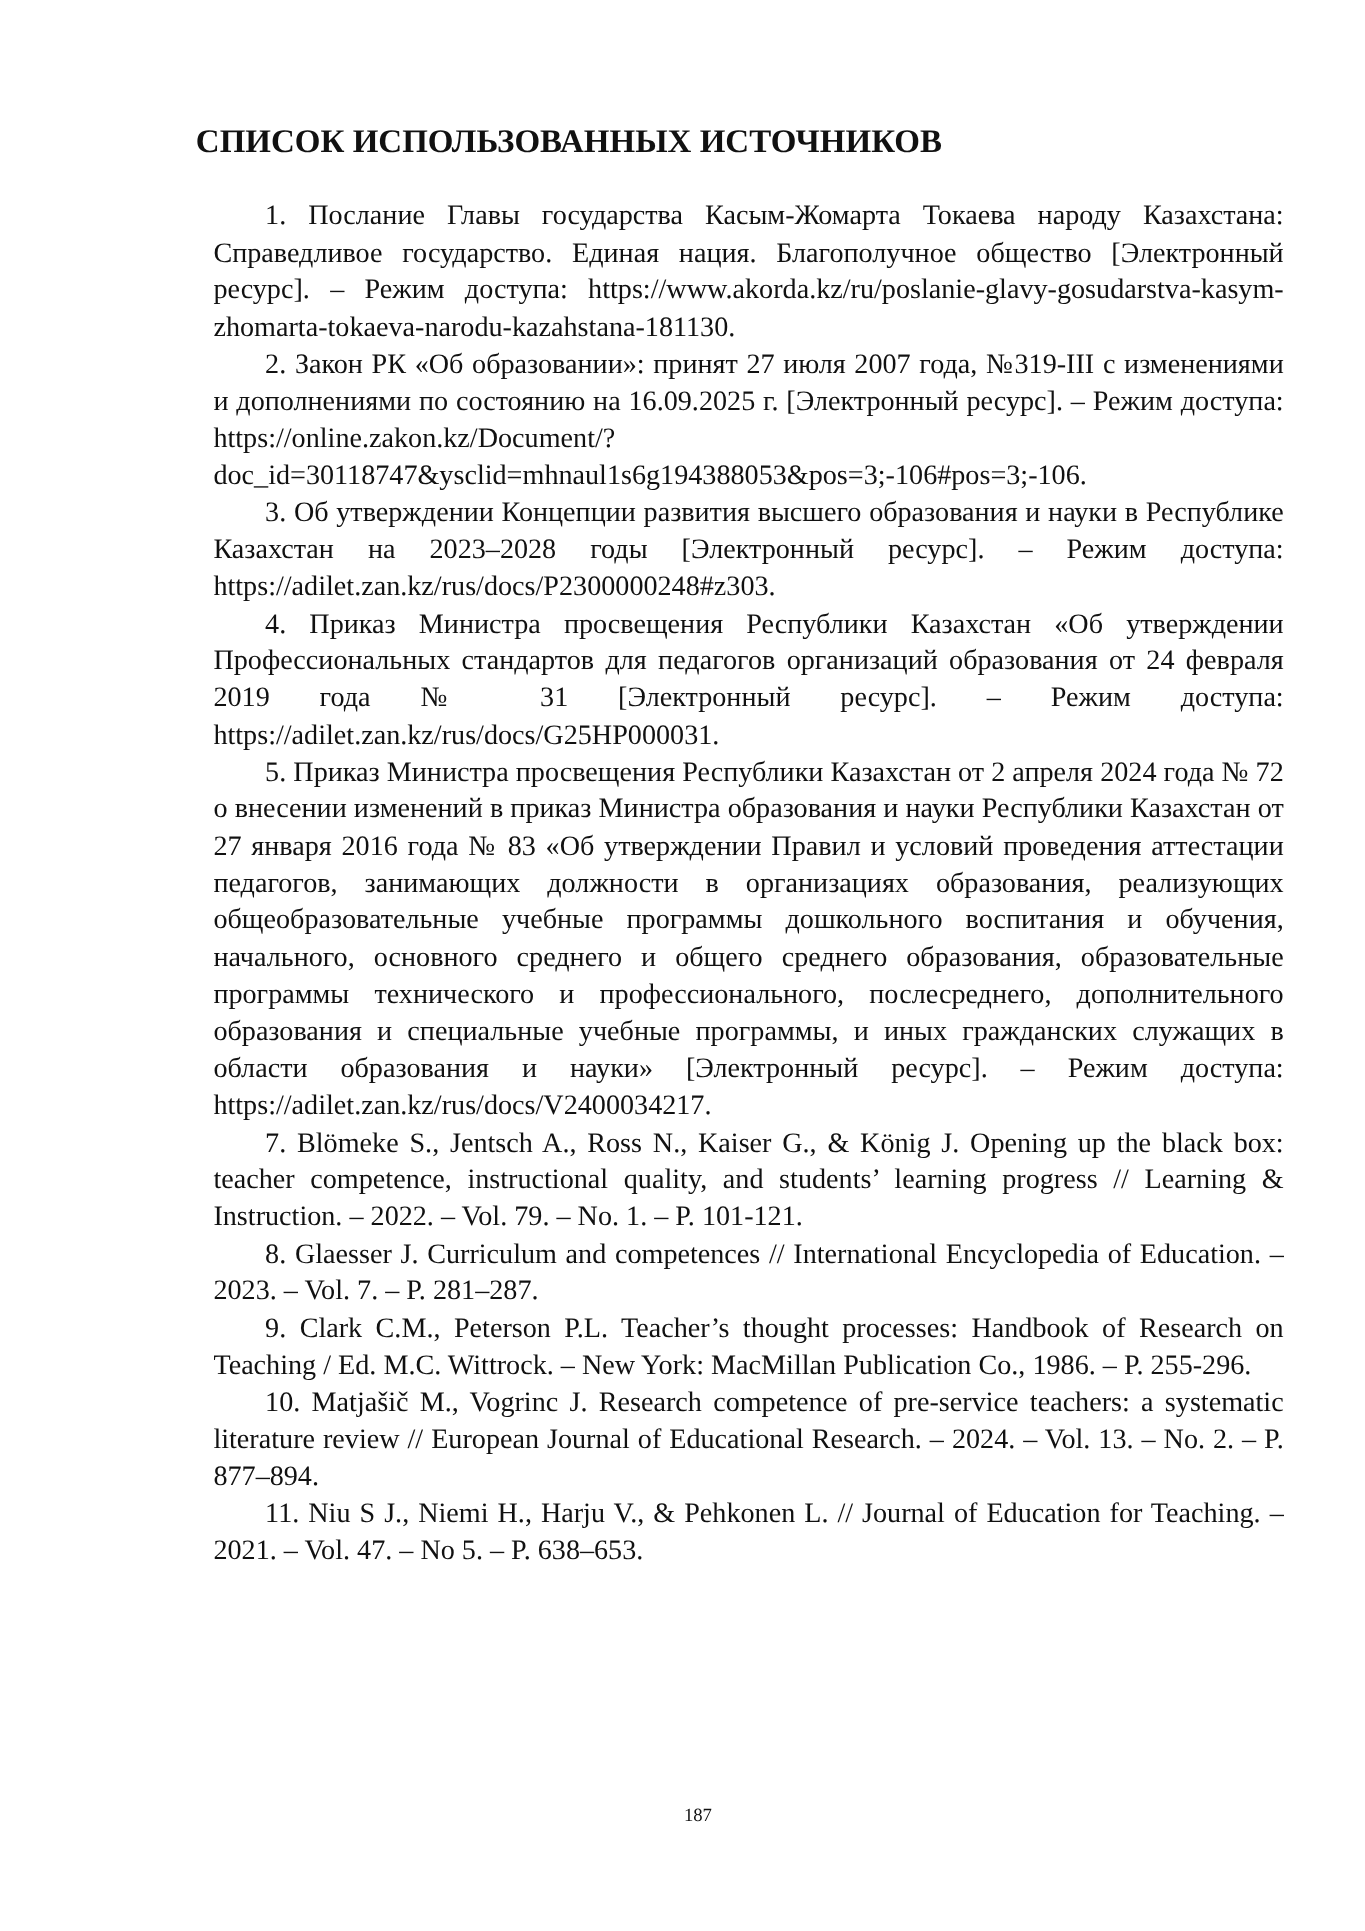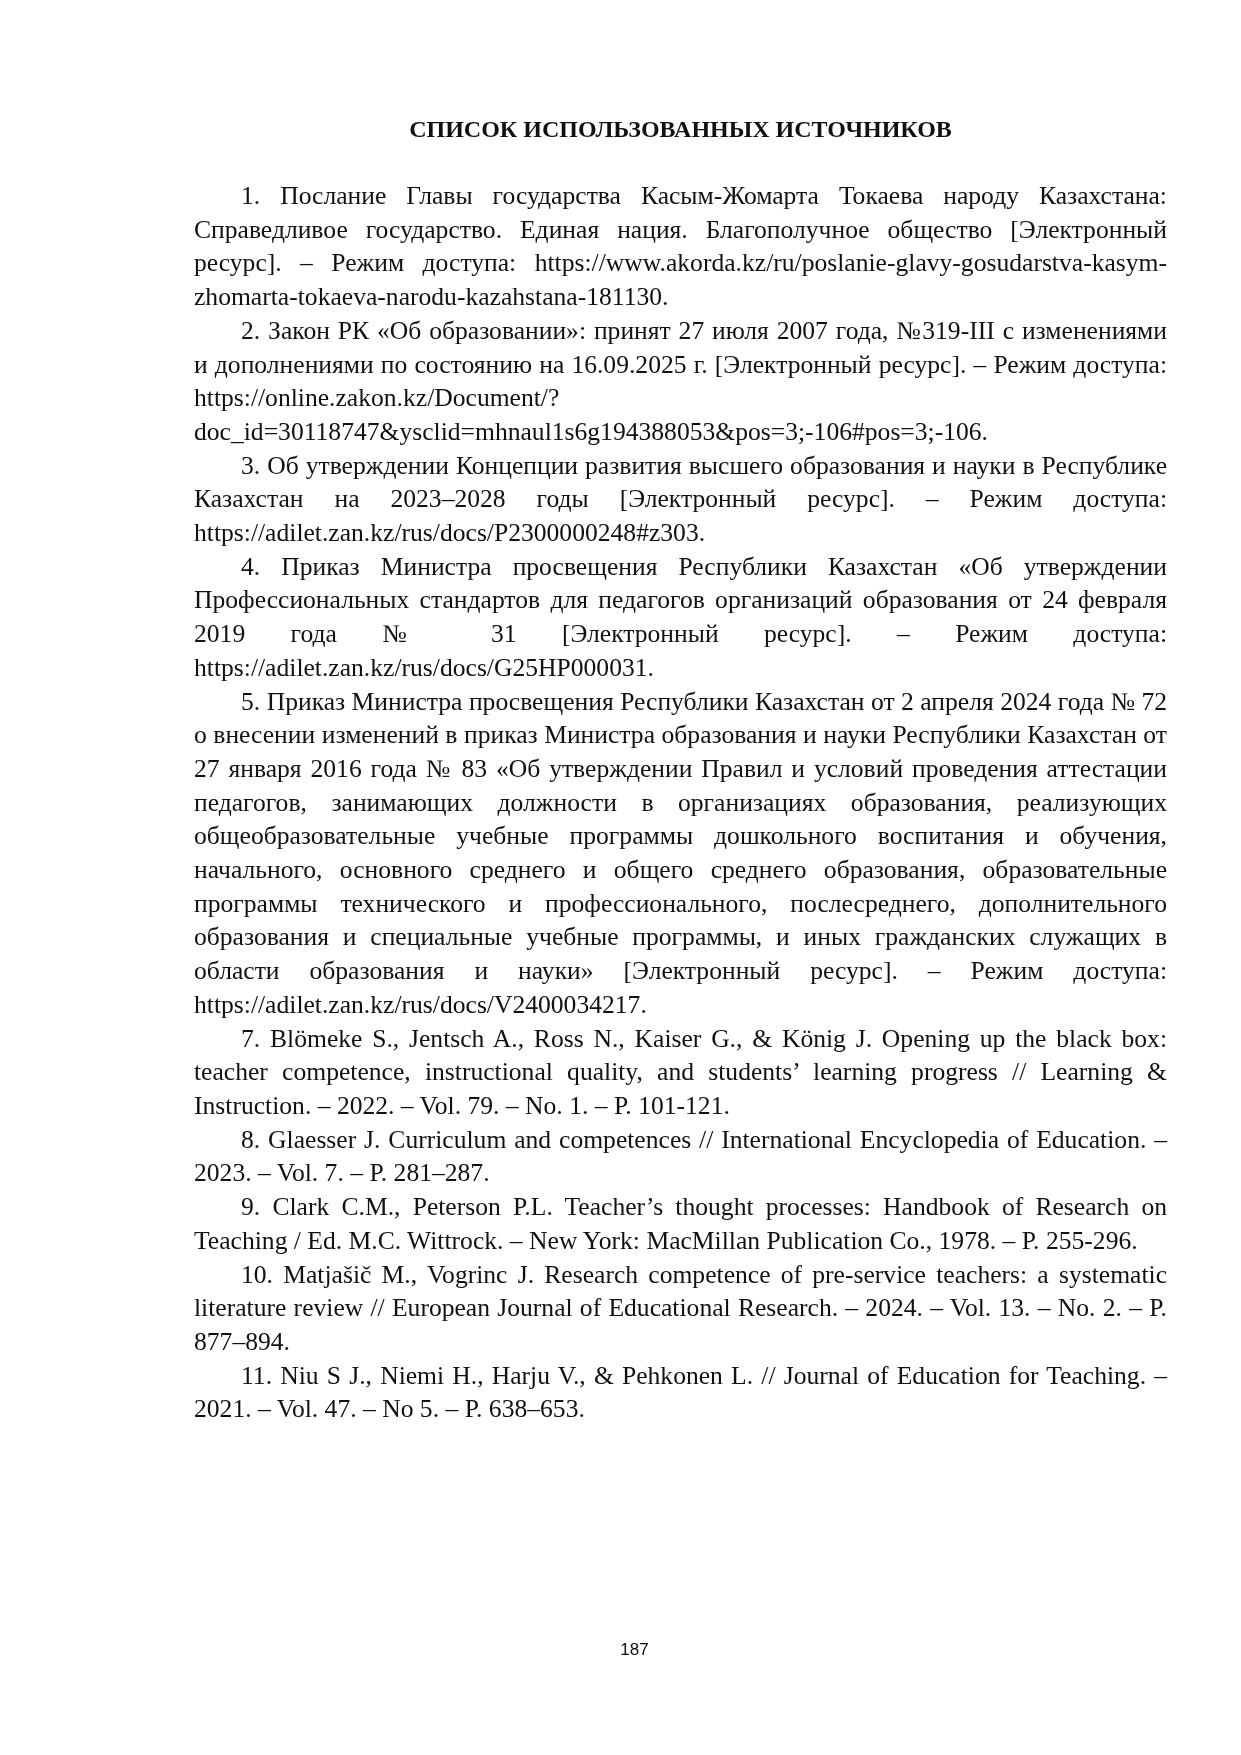--- a/index.html
+++ b/index.html
@@ -6,60 +6,59 @@
   body { width: 1241px; height: 1755px; position: relative; overflow: hidden; }
   .page {
     position: absolute;
     left: 178px;
     top: 112px;
     width: 1005px;
     font-family: "Liberation Serif", serif;
     color: #111111;
   }
   .title {
-    text-align: center;
     font-weight: bold;
-    font-size: 24px;
+    font-size: 30px;
     line-height: 34px;
     margin: 0 0 33px 0;
     padding-left: 0;
   }
   .refs { margin: 16px; padding: 0; list-style: none; }
   .ref {
     font-size: 25.6px;
     line-height: 33.7px;
     text-align: justify;
     text-indent: 47px;
     margin: 0;
     hyphens: none;
   }
   .ref .num { }
   .page-number {
     position: absolute;
     left: 0; right: 0;
     top: 1640px;
     text-align: center;
-    font-family: Liberation Sans, sans-serif;
+    font-family: Liberation Serif, serif;
     font-size: 17px;
     color: #111111;
     padding-left: 28px;
   }
 </style>
 </head>
 <body>
 
 <div class="page">
   <h1 class="title">СПИСОК ИСПОЛЬЗОВАННЫХ ИСТОЧНИКОВ</h1>
   <ol class="refs">
     <li class="ref"><span class="num">1.</span> <span>Послание Главы государства Касым-Жомарта Токаева народу Казахстана: Справедливое государство. Единая нация. Благополучное общество [Электронный ресурс]. – Режим доступа: https://www.akorda.kz/ru/poslanie-glavy-gosudarstva-kasym-zhomarta-tokaeva-narodu-kazahstana-181130.</span></li>
     <li class="ref"><span class="num">2.</span> <span>Закон РК «Об образовании»: принят 27 июля 2007 года, №319-III с изменениями и дополнениями по состоянию на 16.09.2025 г. [Электронный ресурс]. – Режим доступа: https://online.zakon.kz/Document/?doc_id=30118747&amp;ysclid=mhnaul1s6g194388053&amp;pos=3;-106#pos=3;-106.</span></li>
     <li class="ref"><span class="num">3.</span> <span>Об утверждении Концепции развития высшего образования и науки в Республике Казахстан на 2023–2028 годы [Электронный ресурс]. – Режим доступа: https://adilet.zan.kz/rus/docs/P2300000248#z303.</span></li>
     <li class="ref"><span class="num">4.</span> <span>Приказ Министра просвещения Республики Казахстан «Об утверждении Профессиональных стандартов для педагогов организаций образования от 24 февраля 2019 года № 31 [Электронный ресурс]. – Режим доступа: https://adilet.zan.kz/rus/docs/G25HP000031.</span></li>
     <li class="ref"><span class="num">5.</span> <span>Приказ Министра просвещения Республики Казахстан от 2 апреля 2024 года № 72 о внесении изменений в приказ Министра образования и науки Республики Казахстан от 27 января 2016 года № 83 «Об утверждении Правил и условий проведения аттестации педагогов, занимающих должности в организациях образования, реализующих общеобразовательные учебные программы дошкольного воспитания и обучения, начального, основного среднего и общего среднего образования, образовательные программы технического и профессионального, послесреднего, дополнительного образования и специальные учебные программы, и иных гражданских служащих в области образования и науки» [Электронный ресурс]. – Режим доступа: https://adilet.zan.kz/rus/docs/V2400034217.</span></li>
     <li class="ref"><span class="num">7.</span> <span>Blömeke S., Jentsch A., Ross N., Kaiser G., &amp; König J. Opening up the black box: teacher competence, instructional quality, and students’ learning progress // Learning &amp; Instruction. – 2022. – Vol. 79. – No. 1. – P. 101-121.</span></li>
     <li class="ref"><span class="num">8.</span> <span>Glaesser J. Curriculum and competences // International Encyclopedia of Education. – 2023. – Vol. 7. – P. 281–287.</span></li>
-    <li class="ref"><span class="num">9.</span> <span>Clark C.M., Peterson P.L. Teacher’s thought processes: Handbook of Research on Teaching / Ed. M.C. Wittrock. – New York: MacMillan Publication Co., 1978. – P. 255-296.</span></li>
+    <li class="ref"><span class="num">9.</span> <span>Clark C.M., Peterson P.L. Teacher’s thought processes: Handbook of Research on Teaching / Ed. M.C. Wittrock. – New York: MacMillan Publication Co., 1986. – P. 255-296.</span></li>
     <li class="ref"><span class="num">10.</span> <span>Matjašič M., Vogrinc J. Research competence of pre-service teachers: a systematic literature review // European Journal of Educational Research. – 2024. – Vol. 13. – No. 2. – P. 877–894.</span></li>
     <li class="ref"><span class="num">11.</span> <span>Niu S J., Niemi H., Harju V., &amp; Pehkonen L. // Journal of Education for Teaching. – 2021. – Vol. 47. – No 5. – P. 638–653.</span></li>
   </ol>
 </div>
 
 <div class="page-number">187</div>
 
 </body></html>

